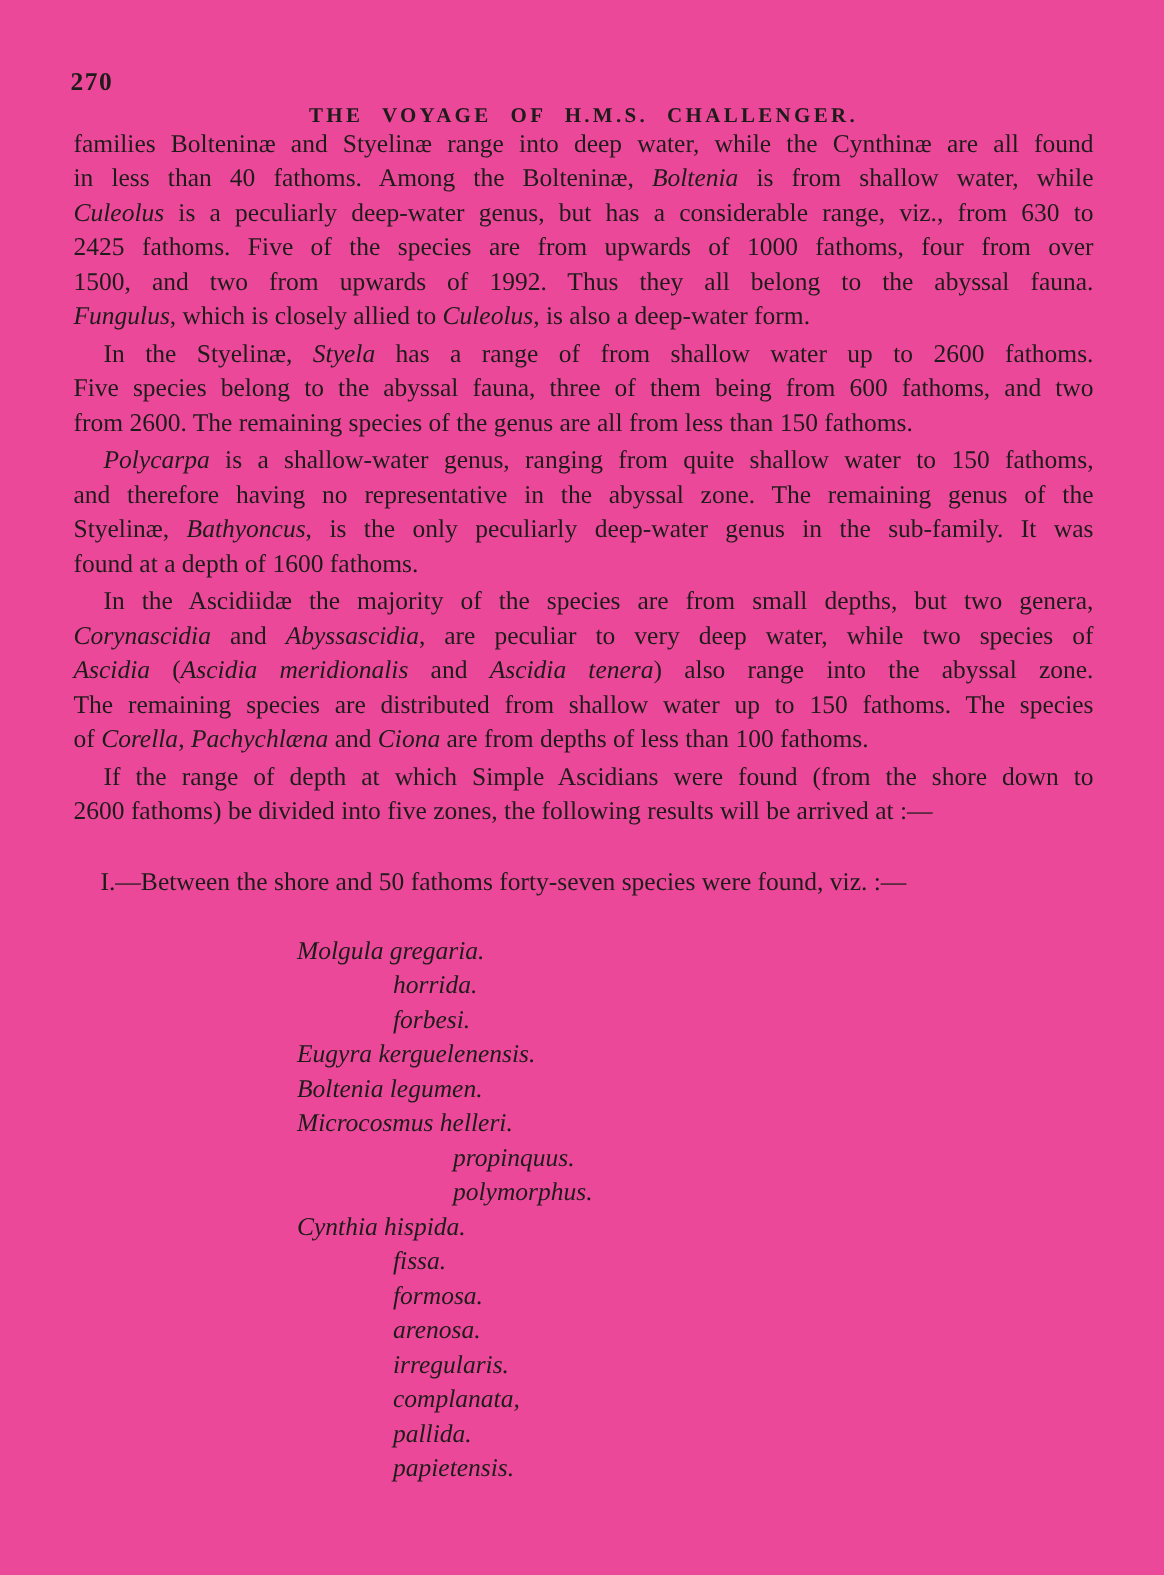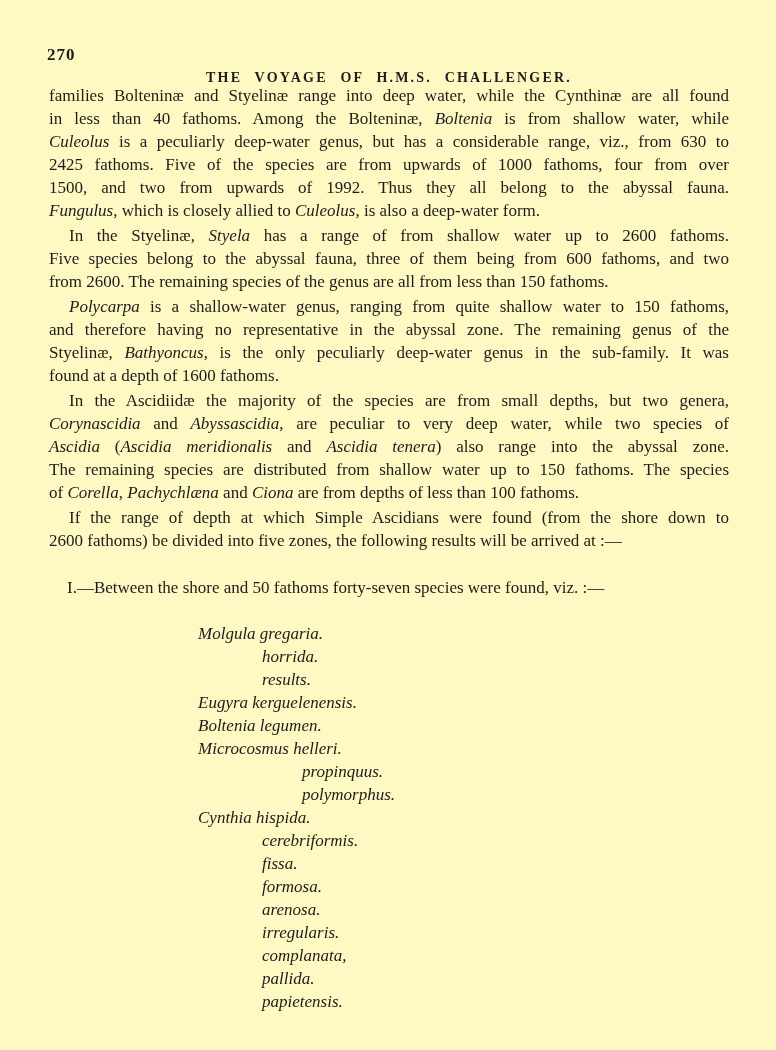--- a/index.html
+++ b/index.html
@@ -1,20 +1,20 @@
 <!DOCTYPE html>
 <html><head>
 <meta charset="utf-8">
 <style>
   html, body { margin: 0; padding: 0; background: #ffffff; }
   .page {
     position: relative;
     width: 776px;
     height: 1050px;
-    background: #fef9c3;
+    background: #ec4899;
     color: #1d1c1a;
     font-family: "Liberation Serif", "DejaVu Serif", serif;
     overflow: hidden;
   }
   
   .header {
     position: absolute;
     top: 45px; left: 47px; right: 45px;
     height: 20px;
   }
@@ -97,28 +97,27 @@
         </div>
         <div class="paragraph">
           <div class="line indent">If the range of depth at which Simple Ascidians were found (from the shore down to</div>
           <div class="line last">2600 fathoms) be divided into five zones, the following results will be arrived at :—</div>
         </div>
       </section>
     <div class="zone-heading">I.—Between the shore and 50 fathoms forty-seven species were found, viz. :—</div>
     <ul class="species-list" id="species-list">
         <li class="species-item ind0">Molgula gregaria.</li>
         <li class="species-item ind1">horrida.</li>
-        <li class="species-item ind1">results.</li>
+        <li class="species-item ind1">forbesi.</li>
         <li class="species-item ind0">Eugyra kerguelenensis.</li>
         <li class="species-item ind0">Boltenia legumen.</li>
         <li class="species-item ind0">Microcosmus helleri.</li>
         <li class="species-item ind2">propinquus.</li>
         <li class="species-item ind2">polymorphus.</li>
         <li class="species-item ind0">Cynthia hispida.</li>
-        <li class="species-item ind1">cerebriformis.</li>
         <li class="species-item ind1">fissa.</li>
         <li class="species-item ind1">formosa.</li>
         <li class="species-item ind1">arenosa.</li>
         <li class="species-item ind1">irregularis.</li>
         <li class="species-item ind1">complanata,</li>
         <li class="species-item ind1">pallida.</li>
         <li class="species-item ind1">papietensis.</li>
       </ul>
   </main>
 </div>

